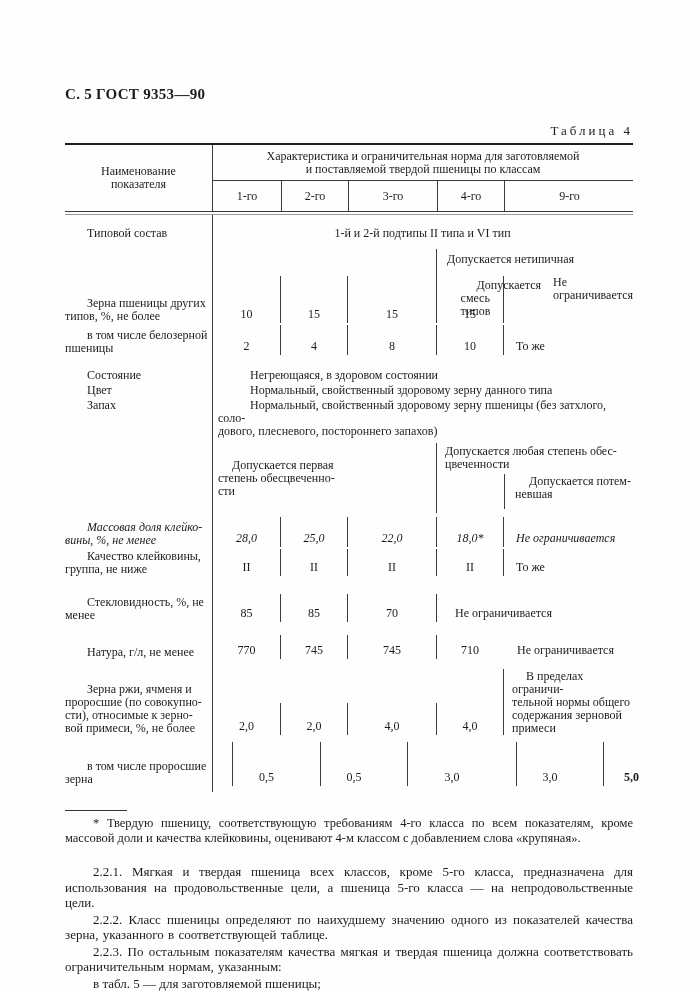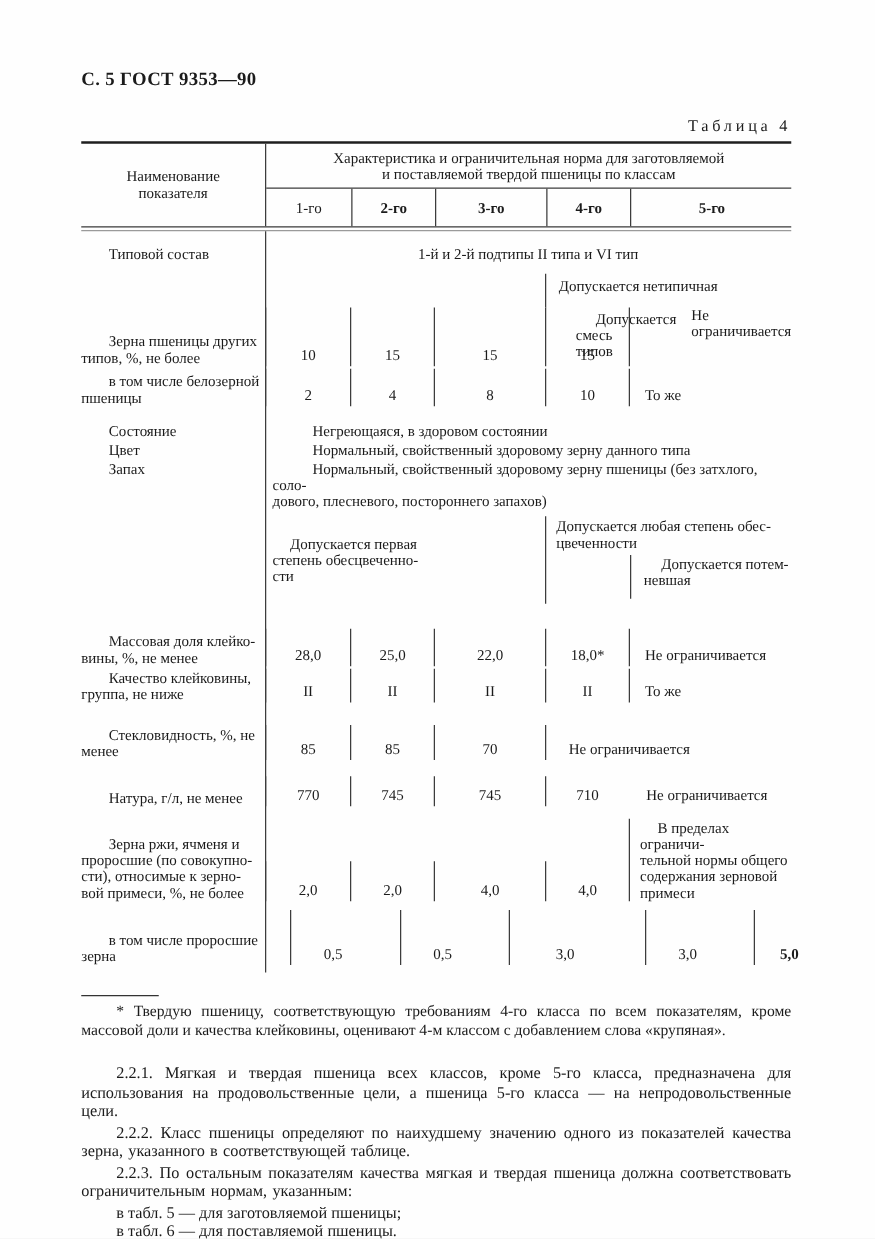--- a/index.html
+++ b/index.html
@@ -1,33 +1,33 @@
 <!DOCTYPE html>
 <html><head>
 <meta charset="utf-8">
 <style>
   html,body{margin:0;padding:0;background:#ffffff;}
   body{font-family:"Liberation Serif","DejaVu Serif",serif;color:#1b1b1b;
        -webkit-font-smoothing:antialiased;}
   .page{position:relative;width:700px;height:991px;background:#fefefe;
-        box-sizing:border-box;padding:56px 67px 0 65px;outline:1px solid #d9d9d9;overflow:hidden;}
+        box-sizing:border-box;padding:86px 67px 0 65px;outline:1px solid #d9d9d9;overflow:hidden;}
   .doc-header{font-weight:bold;font-size:15px;letter-spacing:.3px;}
   .table-caption{text-align:right;font-size:13px;letter-spacing:3px;margin-top:20px;margin-bottom:4px;}
 
   
   .gost-table{width:568px;border-top:2px solid #1f1f1f;font-size:12px;line-height:13px;}
   .thead{display:grid;grid-template-columns:147px 421px;}
   .name-h{display:flex;align-items:center;justify-content:center;text-align:center;
           white-space:pre-line;padding:6px 4px;}
   .char-region{border-left:1px solid #3c3c3c;}
   .char-title{text-align:center;white-space:pre-line;padding:5px 10px 4px 10px;
               border-bottom:1px solid #3c3c3c;}
   .class-row{display:grid;grid-template-columns:68px 67px 89px 67px 130px;}
   .class-cell{text-align:center;padding:9px 2px 8px 2px;}
-  .class-cell + .class-cell{border-left:1px solid #3c3c3c;font-weight:bold;}
+  .class-cell + .class-cell{border-left:1px solid #3c3c3c;}
   .double-rule{height:2px;border-top:1px solid #3a3a3a;border-bottom:1px solid #9a9a9a;}
 
   .tbody{position:relative;padding-bottom:6px;}
   .main-divider{position:absolute;left:147px;top:0;bottom:0;width:1px;background:#3c3c3c;}
 
   .row{display:grid;grid-template-columns:147px 68px 67px 89px 67px 130px;align-items:end;}
   .row-text{align-items:start;}
   .c1{grid-column:1;} .c2{grid-column:2;} .c3{grid-column:3;} .c4{grid-column:4;}
   .c5{grid-column:5;} .c6{grid-column:6;}
   .s26{grid-column:2/7;} .s23{grid-column:2/4;} .s56{grid-column:5/7;}
@@ -55,21 +55,21 @@
   .r-color{margin-top:2px;}
   .r-disc{margin-top:5px;min-height:70px;}
   .r-disc .q12{text-indent:14px;padding-left:6px;padding-top:2px;margin-top:14px;}
   .r-disc .q3cell{align-self:stretch;padding:2px 3px 0 5px;}
   .r-disc .q3cell::first-line{letter-spacing:2.5px;}
   .r-disc .q45wrap{align-self:stretch;}
   .r-disc .q45{padding-left:8px;padding-top:2px;}
   .r-disc .q5box{margin-left:67px;border-left:1px solid #3c3c3c;padding-left:10px;
                  text-indent:14px;white-space:pre-line;margin-top:3px;padding-bottom:8px;
                  padding-top:1px;}
-  .r-gmass{margin-top:20px;min-height:30px;}
+  .r-gmass{margin-top:4px;min-height:30px;font-style:italic;}
   .r-gqual{margin-top:2px;min-height:27px;}
   .r-vitr{margin-top:18px;min-height:28px;}
   .r-vitr .txt-val{padding-left:18px;}
   .r-natura{margin-top:13px;min-height:24px;}
   .r-natura .txt-val{padding-left:14px;border-left:none;}
   .r-rye{margin-top:10px;}
   .r-rye .num{align-self:end;height:30px;}
   .r-rye .note{align-self:stretch;white-space:pre-line;text-indent:14px;padding-left:8px;
                padding-top:1px;}
   .r-sprout{margin-top:7px;min-height:44px;gap:20px;}
@@ -99,21 +99,21 @@
       <div class="name-h">Наименование
 показателя</div>
       <div class="char-region">
         <div class="char-title">Характеристика и ограничительная норма для заготовляемой
 и поставляемой твердой пшеницы по классам</div>
         <div class="class-row">
           <div class="class-cell">1-го</div>
           <div class="class-cell">2-го</div>
           <div class="class-cell">3-го</div>
           <div class="class-cell">4-го</div>
-          <div class="class-cell">5-го</div>
+          <div class="class-cell">9-го</div>
         </div>
       </div>
     </div>
     <div class="double-rule"></div>
 
     <div class="tbody">
       <div class="main-divider"></div>
 
       <div class="row row-text r-typical">
         <div class="c1 lbl">Типовой состав</div>

